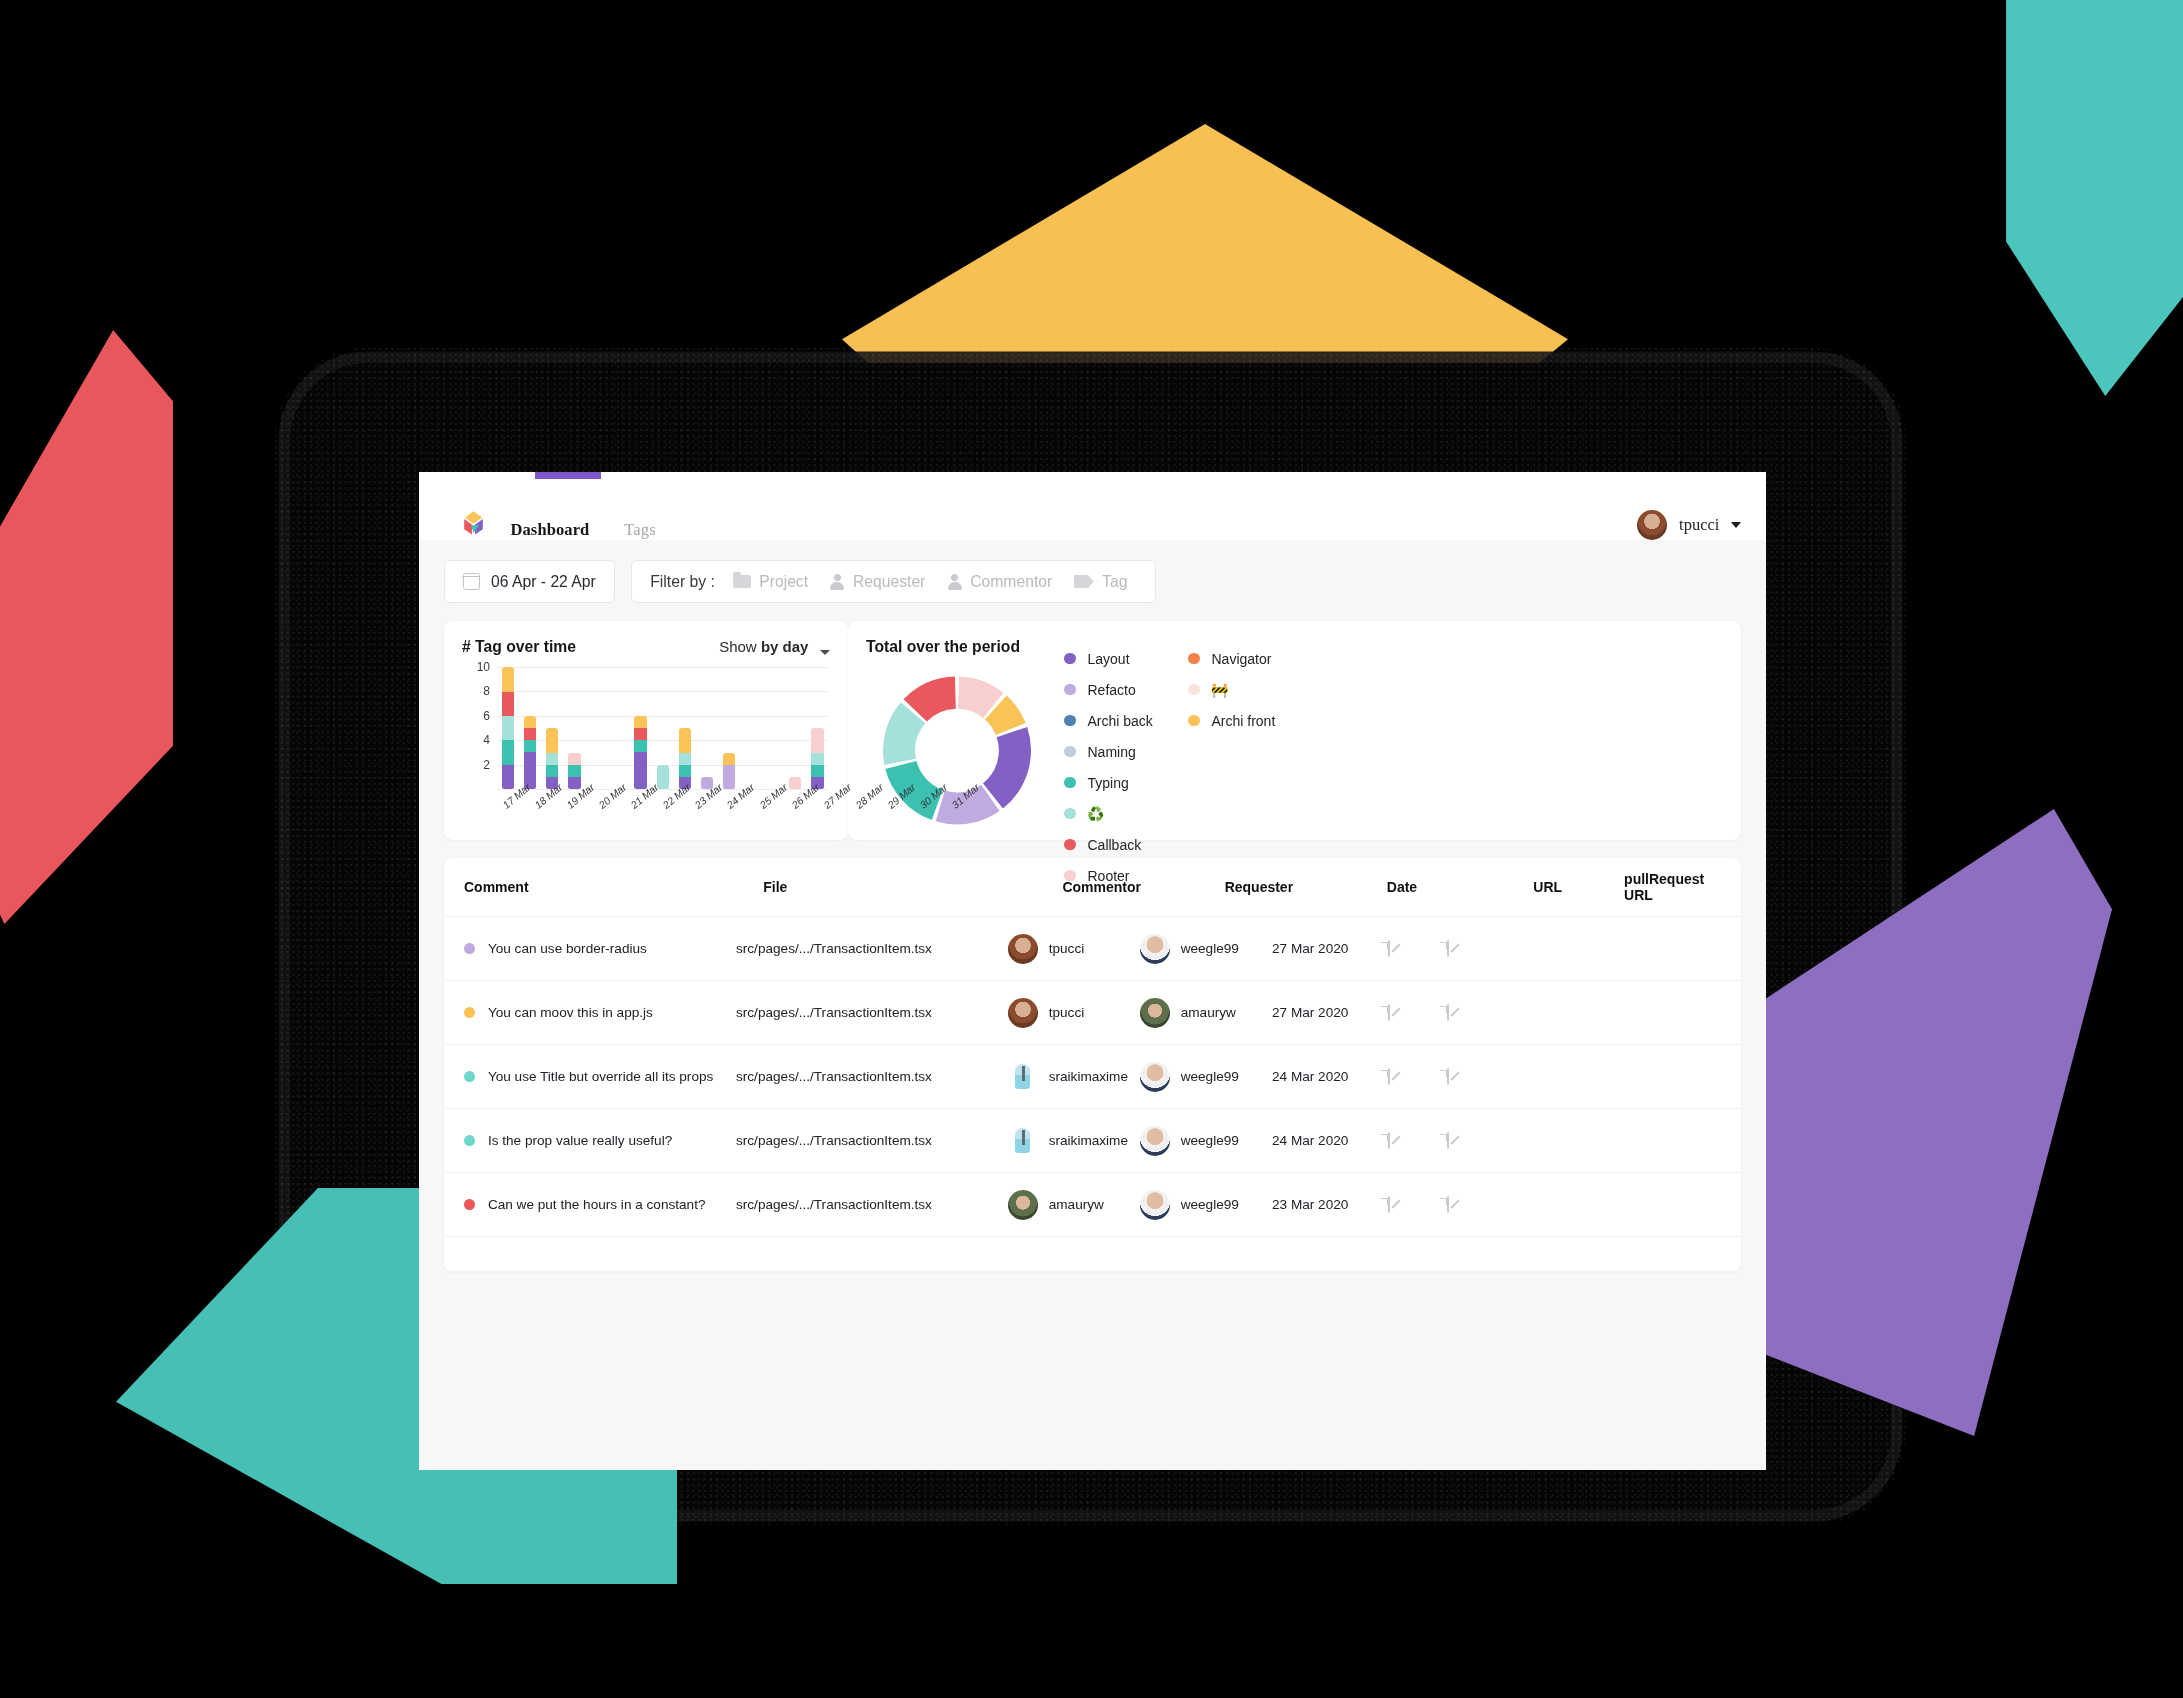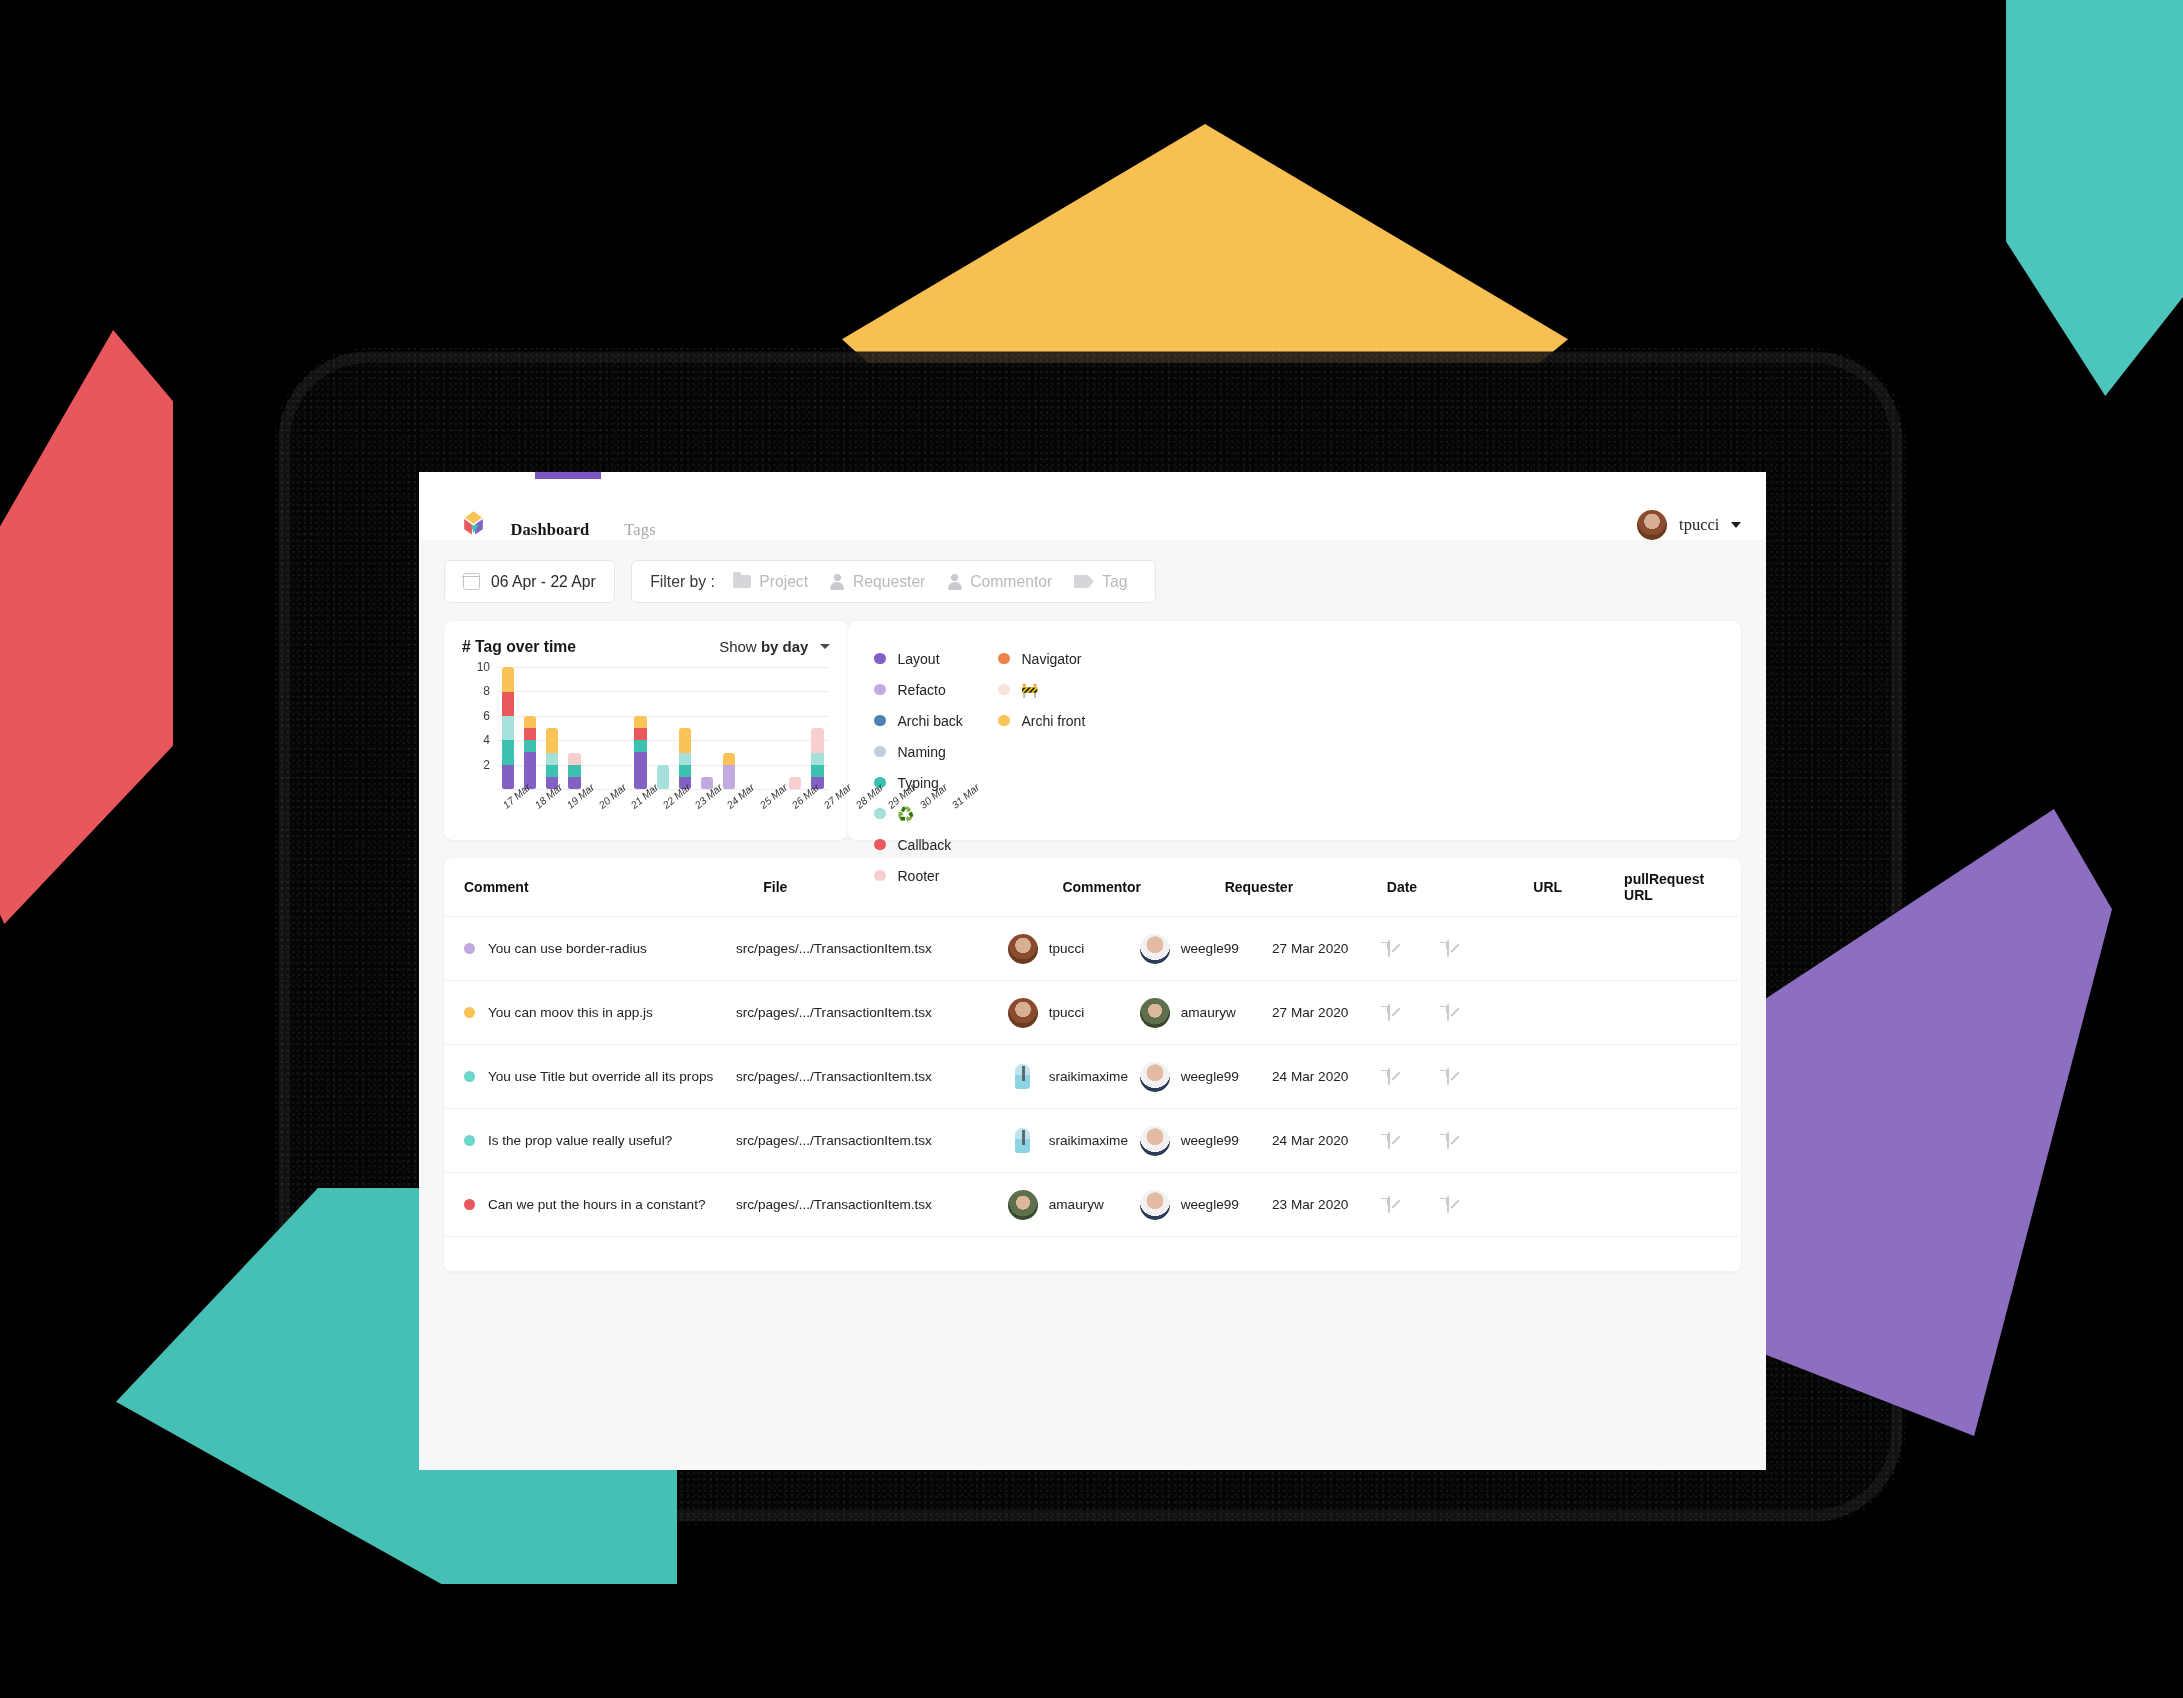--- a/index.html
+++ b/index.html
@@ -86,21 +86,21 @@
   .icon-person::after { content:""; position:absolute; left:0.8px; top:8.3px; width:14px; height:7.4px; border-radius:7.4px 7.4px 1.7px 1.7px; background:#C9C9CF; }
   .icon-tag { width: 20px; height: 13.2px; background: #D5D5DA; clip-path: polygon(0 0, 72% 0, 100% 50%, 72% 100%, 0 100%); }
 
   
   .cards { display: flex; padding: 18px 25px 0 25px; }
   .card { background: #fff; border-radius: 8.3px; box-shadow: 0 0.8px 2.5px rgba(0,0,0,.05); }
   .card-left { width: 404px; height: 219px; padding: 16.5px 18px 11.6px 18px; }
   .card-right { flex: 1; height: 219px; padding: 16.5px 18px 11.6px 18px; display: flex; }
   .card-head { display: flex; align-items: center; justify-content: space-between; }
   .card-title { font-size: 15.7px; font-weight: bold; color: #16161B; }
-  .showby { display: flex; align-items: center; gap: 11.6px; }
+  .showby { display: flex; align-items: flex-end; gap: 11.6px; }
   .showby-text { font-size: 15px; color: #2B2B32; }
   .showby-text b { font-weight: bold; }
   .caret-sm { width:0;height:0;border-left:5px solid transparent;border-right:5px solid transparent;border-top:5.8px solid #4A4A52; }
 
   
   .chart { position: relative; margin-top: 11.6px; height: 165px; }
   .yaxis { position: absolute; left: 0; top: 0; width: 28px; height: 122px; }
   .ytick { position: absolute; right: 0; font-size: 12px; color: #3A3A42; transform: translateY(-50%); }
   .plot { position: absolute; left: 35px; right: 1.7px; top: 0; height: 122px; }
   .gridline { position: absolute; left: 0; right: 0; height: 0.8px; background: #ECECEF; }
@@ -367,20 +367,32 @@
                 <div class="xlab">30 Mar</div>
               </div>
               <div class="xslot">
                 <div class="xlab">31 Mar</div>
               </div>
             </div>
         </div>
       </div>
 
       <div class="card card-right">
+        <div class="donut-wrap">
+          <div class="card-title">Total over the period</div>
+          <div class="donut" id="donut"><svg width="182" height="177" viewBox="0 0 220 220">
+                <path d="M112.56879076256833 18.035869416287397 A92 92 0 0 1 167.6577654501023 38.30912133819959 L142.58917177614478 69.47906858246063 A52 52 0 0 0 111.45192521362557 58.02027401790157 Z" fill="#F7CFCF"></path>
+                <path d="M171.56975613820956 41.63944756600188 A92 92 0 0 1 195.4182619525635 75.82807402262435 L158.27988719057936 90.68543314322245 A52 52 0 0 0 144.80029694768365 71.3614268851315 Z" fill="#F9C357"></path>
+                <path d="M197.19260307558625 80.64953204967136 A92 92 0 0 1 167.06337883843867 182.16488616731016 L142.25321412607403 150.78884870326226 A52 52 0 0 0 159.28277565141832 93.41060507155338 Z" fill="#8360C3"></path>
+                <path d="M162.94605102073695 185.23772777875155 A92 92 0 0 1 83.45927232575815 198.0885337289805 L94.9987191406459 159.78917123811942 A52 52 0 0 0 139.92602883780785 152.5256722227726 Z" fill="#C0AADF"></path>
+                <path d="M78.58342105359138 196.46963956964362 A92 92 0 0 1 20.913211894029544 132.9683300429509 L59.64659802706018 122.98209958949398 A52 52 0 0 0 92.24280320420382 158.87414410458118 Z" fill="#3CC0B0"></path>
+                <path d="M19.769992454779427 127.95955841298553 A92 92 0 0 1 40.19397729214673 50.07405241708169 L70.54442194773512 76.12881223574183 A52 52 0 0 0 59.00043051791881 120.15105475516573 Z" fill="#A6E0DB"></path>
+                <path d="M43.647977925286185 46.27081385584239 A92 92 0 0 1 107.43120923743164 18.035869416287397 L108.5480747863744 58.02027401790157 A52 52 0 0 0 72.49668317516176 73.97915565765004 Z" fill="#E8585C"></path>
+              </svg></div>
+        </div>
         <div class="legend" id="legend">
             <div class="leg">
               <div class="dot" style="background: rgb(131, 96, 195);"></div>
               <div class="leg-text">Layout</div>
             </div>
             <div class="leg">
               <div class="dot" style="background: rgb(240, 130, 76);"></div>
               <div class="leg-text">Navigator</div>
             </div>
             <div class="leg">

